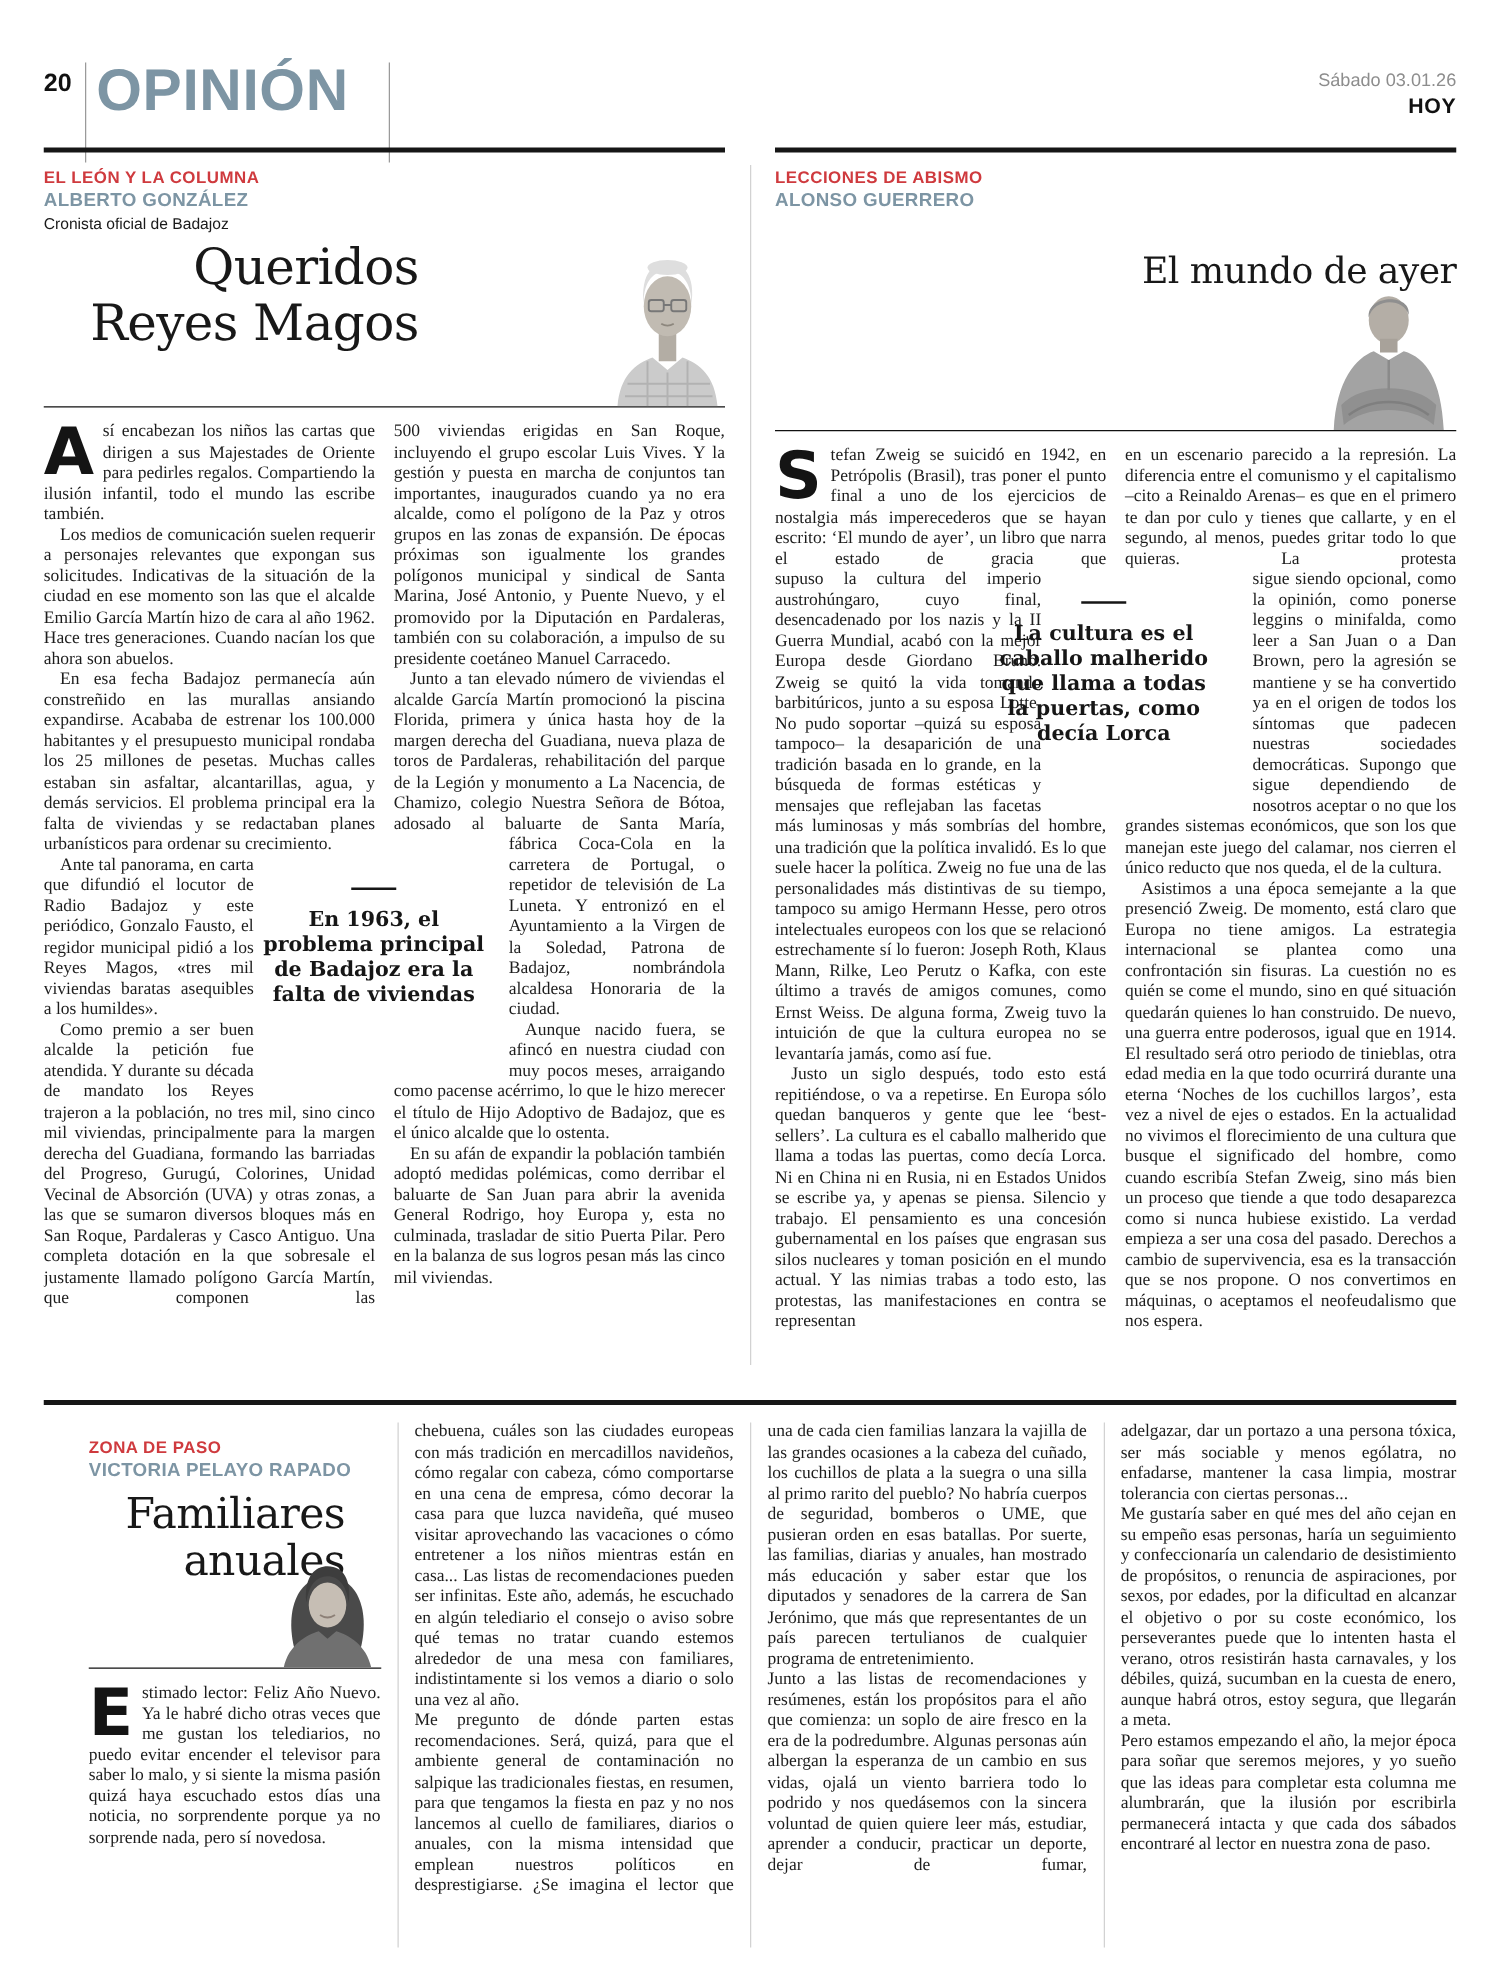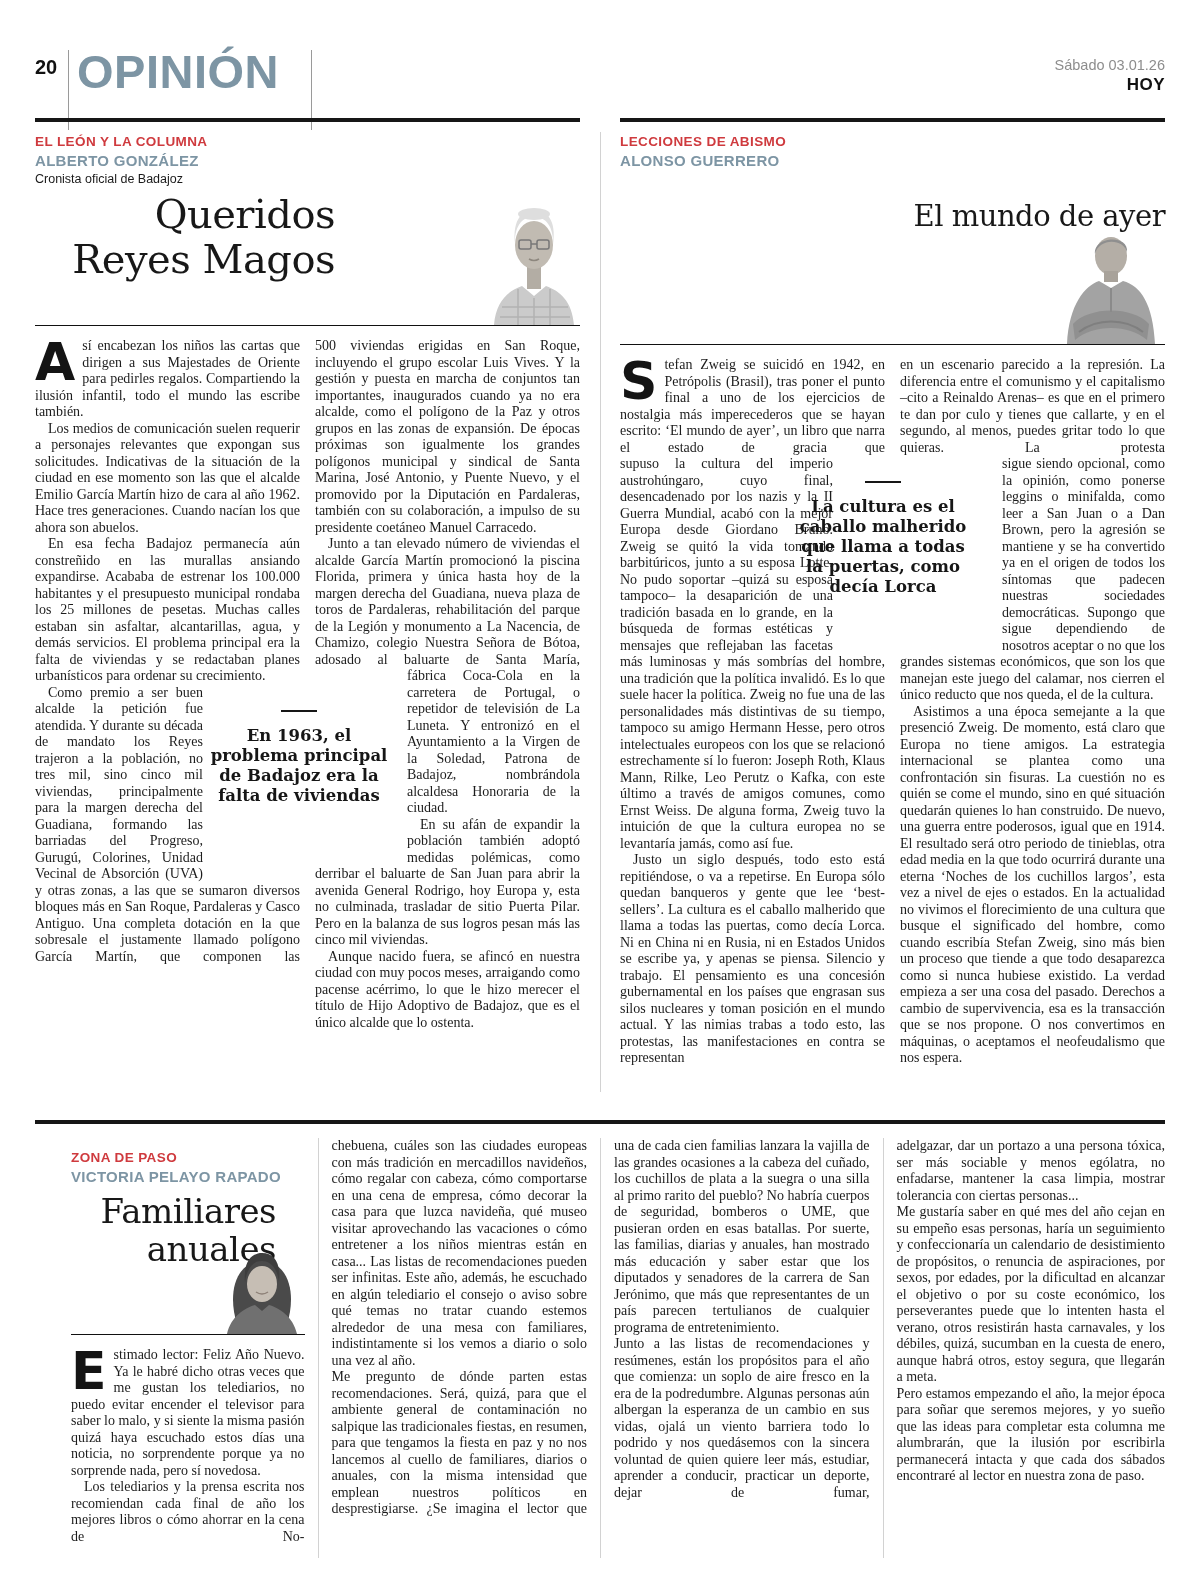--- a/index.html
+++ b/index.html
@@ -129,29 +129,30 @@
       <div class="body">
         <div class="pq pq-left">
           <div class="pq-rule"></div>
           <div class="pq-text">En 1963, el problema principal de Badajoz era la falta de viviendas</div>
         </div>
         <div class="col">
           <p class="noindent"><span class="dc">A</span><span>sí encabezan los niños las cartas que dirigen a sus Majestades de Oriente para pedirles regalos. Compartiendo la ilusión infantil, todo el mundo las escribe también.</span></p>
           <p>Los medios de comunicación suelen requerir a personajes relevantes que expongan sus solicitudes. Indicativas de la situación de la ciudad en ese momento son las que el alcalde Emilio García Martín hizo de cara al año 1962. Hace tres generaciones. Cuando nacían los que ahora son abuelos.</p>
           <p>En esa fecha Badajoz permanecía aún constreñido en las murallas ansiando expandirse. Acababa de estrenar los 100.000 habitantes y el presupuesto municipal rondaba los 25 millones de pesetas. Muchas calles estaban sin asfaltar, alcantarillas, agua, y demás servicios. El problema principal era la falta de viviendas y se redactaban planes urbanísticos para ordenar su crecimiento.</p>
           <div class="sp sp-r sp-l-c1"></div>
+          <p>Ante tal panorama, en carta que difundió el locutor de Radio Badajoz y este periódico, Gonzalo Fausto, el regidor municipal pidió a los Reyes Magos, «tres mil viviendas baratas asequibles a los humildes».</p>
           <p class="runon">Como premio a ser buen alcalde la petición fue atendida. Y durante su década de mandato los Reyes trajeron a la población, no tres mil, sino cinco mil viviendas, principalmente para la margen derecha del Guadiana, formando las barriadas del Progreso, Gurugú, Colorines, Unidad Vecinal de Absorción (UVA) y otras zonas, a las que se sumaron diversos bloques más en San Roque, Pardaleras y Casco Antiguo. Una completa dotación en la que sobresale el justamente llamado polígono García Martín, que componen las</p>
         </div>
         <div class="col">
           <p class="noindent">500 viviendas erigidas en San Roque, incluyendo el grupo escolar Luis Vives. Y la gestión y puesta en marcha de conjuntos tan importantes, inaugurados cuando ya no era alcalde, como el polígono de la Paz y otros grupos en las zonas de expansión. De épocas próximas son igualmente los grandes polígonos municipal y sindical de Santa Marina, José Antonio, y Puente Nuevo, y el promovido por la Diputación en Pardaleras, también con su colaboración, a impulso de su presidente coetáneo Manuel Carracedo.</p>
           <p class="runon">Junto a tan elevado número de viviendas el alcalde García Martín promocionó la piscina Florida, primera y única hasta hoy de la margen derecha del Guadiana, nueva plaza de toros de Pardaleras, rehabilitación del parque de la Legión y monumento a La Nacencia, de Chamizo, colegio Nuestra Señora de Bótoa, adosado al baluarte de Santa María,</p>
           <div class="sp sp-l sp-l-c2"></div>
           <p class="noindent">fábrica Coca-Cola en la carretera de Portugal, o repetidor de televisión de La Luneta. Y entronizó en el Ayuntamiento a la Virgen de la Soledad, Patrona de Badajoz, nombrándola alcaldesa Honoraria de la ciudad.</p>
+          <p>Aunque nacido fuera, se afincó en nuestra ciudad con muy pocos meses, arraigando como pacense acérrimo, lo que le hizo merecer el título de Hijo Adoptivo de Badajoz, que es el único alcalde que lo ostenta.</p>
           <p>En su afán de expandir la población también adoptó medidas polémicas, como derribar el baluarte de San Juan para abrir la avenida General Rodrigo, hoy Europa y, esta no culminada, trasladar de sitio Puerta Pilar. Pero en la balanza de sus logros pesan más las cinco mil viviendas.</p>
-          <p>Aunque nacido fuera, se afincó en nuestra ciudad con muy pocos meses, arraigando como pacense acérrimo, lo que le hizo merecer el título de Hijo Adoptivo de Badajoz, que es el único alcalde que lo ostenta.</p>
         </div>
       </div>
     </article>
 
     <article class="art art-r">
       <div class="bar"></div>
       <div class="kicker">LECCIONES DE ABISMO</div>
       <div class="byline">ALONSO GUERRERO</div>
       <div class="head-row">
         <h2 class="title">El mundo de ayer</h2>
@@ -200,21 +201,20 @@
             <path d="M18 84 C10 60 12 24 43 20 C74 24 76 60 68 84 Z" fill="#4a4a4a"></path>
             <ellipse cx="43" cy="44" rx="15" ry="18" fill="#c6beb4"></ellipse>
             <path d="M26 42 C24 20 34 13 43 13 C56 13 62 24 60 42 C58 26 50 21 43 21 C34 21 28 28 26 42 Z" fill="#3d3d3d"></path>
             <path d="M37 52 Q43 56 49 52" stroke="#8d8077" stroke-width="1.5" fill="none"></path>
             <path d="M8 94 C12 76 26 68 36 65 L43 71 L50 65 C60 68 74 76 78 94 Z" fill="#707070"></path>
           </svg>
         </div>
         <div class="rule"></div>
         <div class="btext">
           <p class="noindent"><span class="dc">E</span><span>stimado lector: Feliz Año Nuevo. Ya le habré dicho otras veces que me gustan los telediarios, no puedo evitar encender el televisor para saber lo malo, y si siente la misma pasión quizá haya escuchado estos días una noticia, no sorprendente porque ya no sorprende nada, pero sí novedosa.</span></p>
-          <p class="runon">Los telediarios y la prensa escrita nos recomiendan cada final de año los mejores libros o cómo ahorrar en la cena de No-</p>
         </div>
       </div>
 
       <div class="bcol">
         <p class="noindent">chebuena, cuáles son las ciudades europeas con más tradición en mercadillos navideños, cómo regalar con cabeza, cómo comportarse en una cena de empresa, cómo decorar la casa para que luzca navideña, qué museo visitar aprovechando las vacaciones o cómo entretener a los niños mientras están en casa... Las listas de recomendaciones pueden ser infinitas. Este año, además, he escuchado en algún telediario el consejo o aviso sobre qué temas no tratar cuando estemos alrededor de una mesa con familiares, indistintamente si los vemos a diario o solo una vez al año.</p>
         <p class="runon">Me pregunto de dónde parten estas recomendaciones. Será, quizá, para que el ambiente general de contaminación no salpique las tradicionales fiestas, en resumen, para que tengamos la fiesta en paz y no nos lancemos al cuello de familiares, diarios o anuales, con la misma intensidad que emplean nuestros políticos en desprestigiarse. ¿Se imagina el lector que</p>
       </div>
 
       <div class="bcol">
         <p class="noindent">una de cada cien familias lanzara la vajilla de las grandes ocasiones a la cabeza del cuñado, los cuchillos de plata a la suegra o una silla al primo rarito del pueblo? No habría cuerpos de seguridad, bomberos o UME, que pusieran orden en esas batallas. Por suerte, las familias, diarias y anuales, han mostrado más educación y saber estar que los diputados y senadores de la carrera de San Jerónimo, que más que representantes de un país parecen tertulianos de cualquier programa de entretenimiento.</p>

